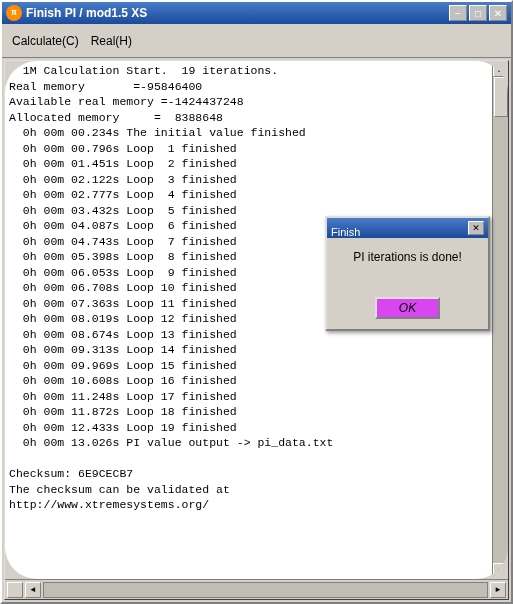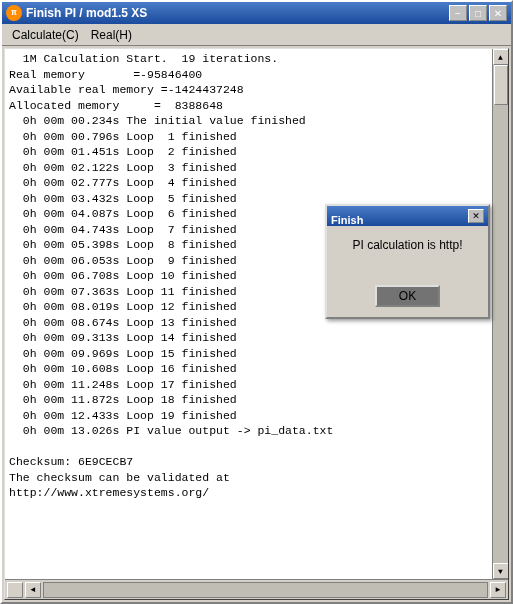--- a/index.html
+++ b/index.html
@@ -64,21 +64,21 @@
       font-family: Arial, sans-serif;
     }
 
     
     .menu-bar {
       background: #d4d0c8;
       border-bottom: 1px solid #808080;
       padding: 2px 4px;
       display: flex;
       gap: 0;
-      height: 22px;
+      height: 34px;
       align-items: center;
     }
     .menu-item {
       padding: 2px 6px;
       font-family: Arial, sans-serif;
       font-size: 12px;
       cursor: pointer;
     }
 
     
@@ -102,20 +102,21 @@
       flex-direction: column;
       margin: 2px;
     }
 
     
     .output-container {
       flex: 1;
       display: flex;
       overflow: hidden;
       position: relative;
+      border-radius: 32px;
     }
 
     .output-text {
       flex: 1;
       background: white;
       color: black;
       font-family: 'Courier New', Courier, monospace;
       font-size: 11.5px;
       padding: 2px 4px;
       overflow: auto;
@@ -222,21 +223,21 @@
       color: white;
       display: flex;
       align-items: center;
       justify-content: space-between;
       padding: 2px 4px;
       height: 20px;
     }
     .dialog-title-text {
       font-family: Arial, sans-serif;
       font-size: 11px;
-      font-weight: bold;
+      font-weight: normal;
       margin-top: 8px;
     }
     .dialog-close-btn {
       width: 16px;
       height: 14px;
       background: #c0c0c0;
       border: 1px solid #888;
       border-top-color: #fff;
       border-left-color: #fff;
       display: flex;
@@ -257,30 +258,31 @@
     }
     .dialog-message {
       font-family: Arial, sans-serif;
       font-size: 12px;
       text-align: center;
       color: black;
     }
     .dialog-ok-btn {
       width: 65px;
       height: 22px;
-      background: #737373;
+      background: #d946ef;
       border: 2px solid #808080;
       border-top-color: #dfdfdf;
       border-left-color: #dfdfdf;
       font-family: Arial, sans-serif;
       font-size: 12px;
       cursor: pointer;
       display: flex;
       align-items: center;
       justify-content: center;
+      font-style: italic;
     }
   </style>
 </head>
 <body>
 
 <div class="main-window">
 
   <div class="title-bar">
     <div class="title-bar-left">
       <div class="title-icon">π</div>
@@ -339,21 +341,21 @@
         <div class="scrollbar-btn">▼</div>
       </div>
 
       <div class="dialog-overlay">
         <div class="finish-dialog">
           <div class="dialog-title-bar">
             <span class="dialog-title-text">Finish</span>
             <div class="dialog-close-btn">✕</div>
           </div>
           <div class="dialog-body">
-            <div class="dialog-message">PI calculation is http!</div>
+            <div class="dialog-message">PI iterations is done!</div>
             <div class="dialog-ok-btn">OK</div>
           </div>
         </div>
       </div>
     </div>
 
     <div class="status-bar">
       <div class="status-left"></div>
       <div class="scrollbar-h-btn">◄</div>
       <div class="scrollbar-h"></div>

